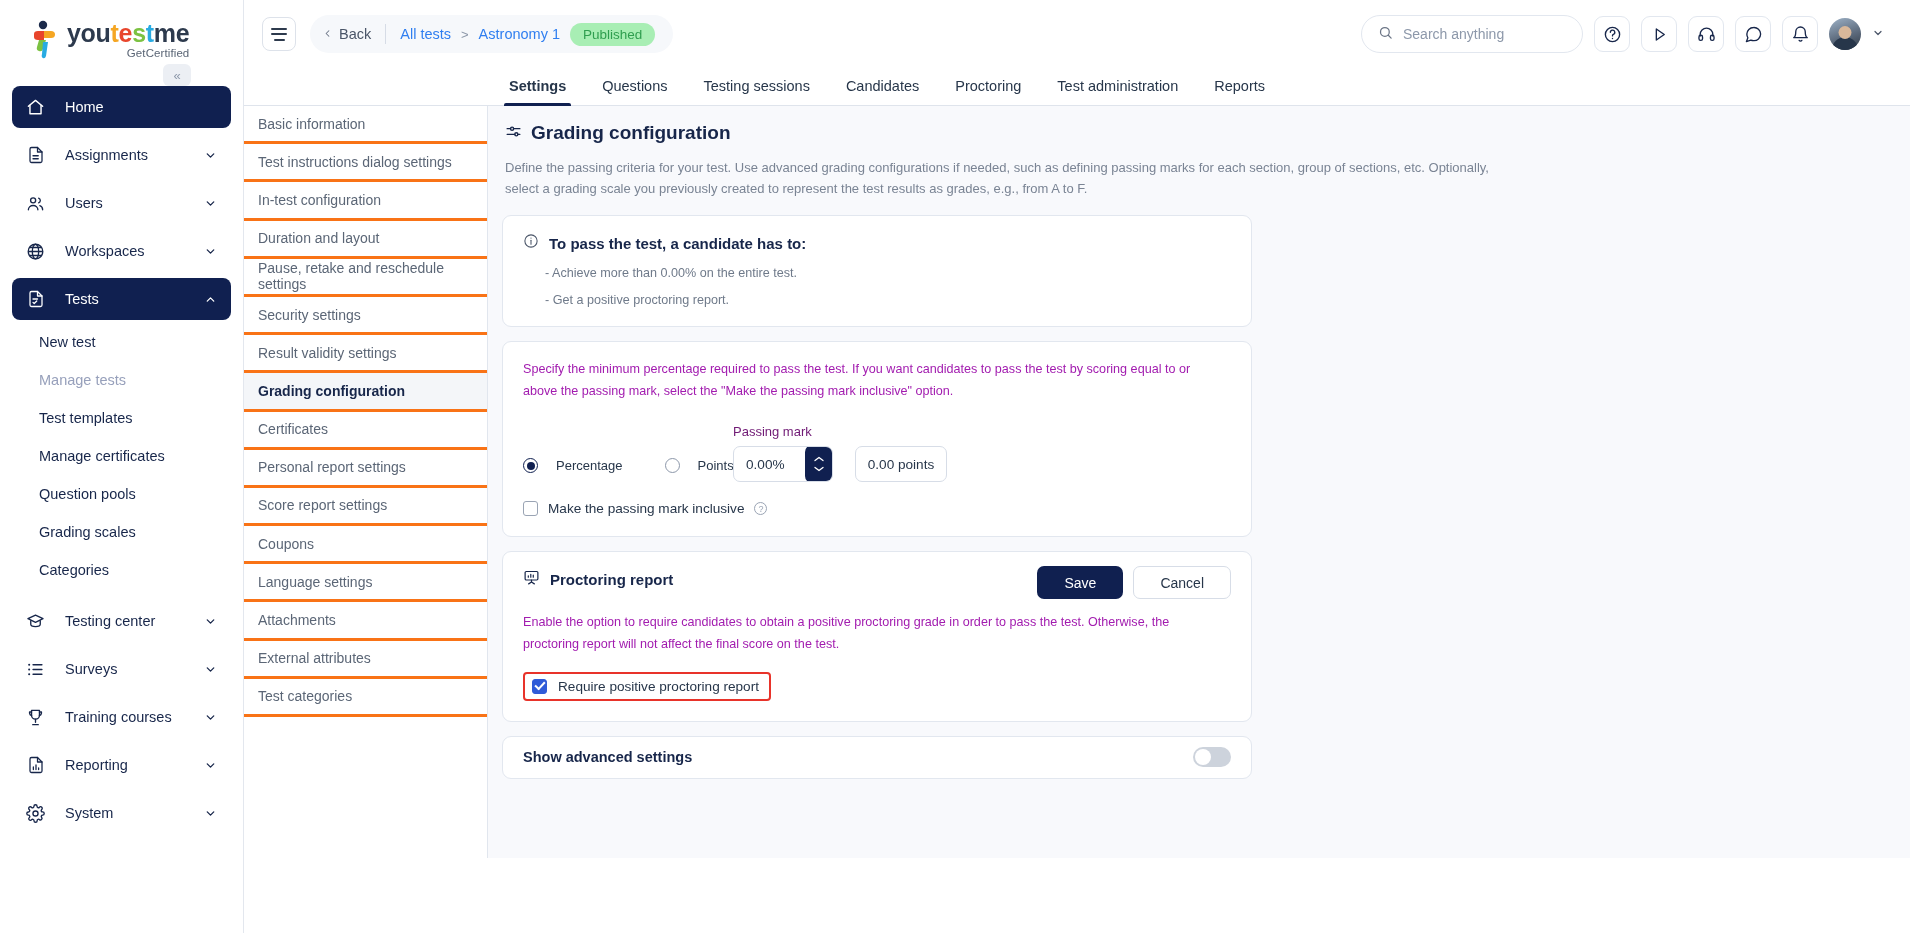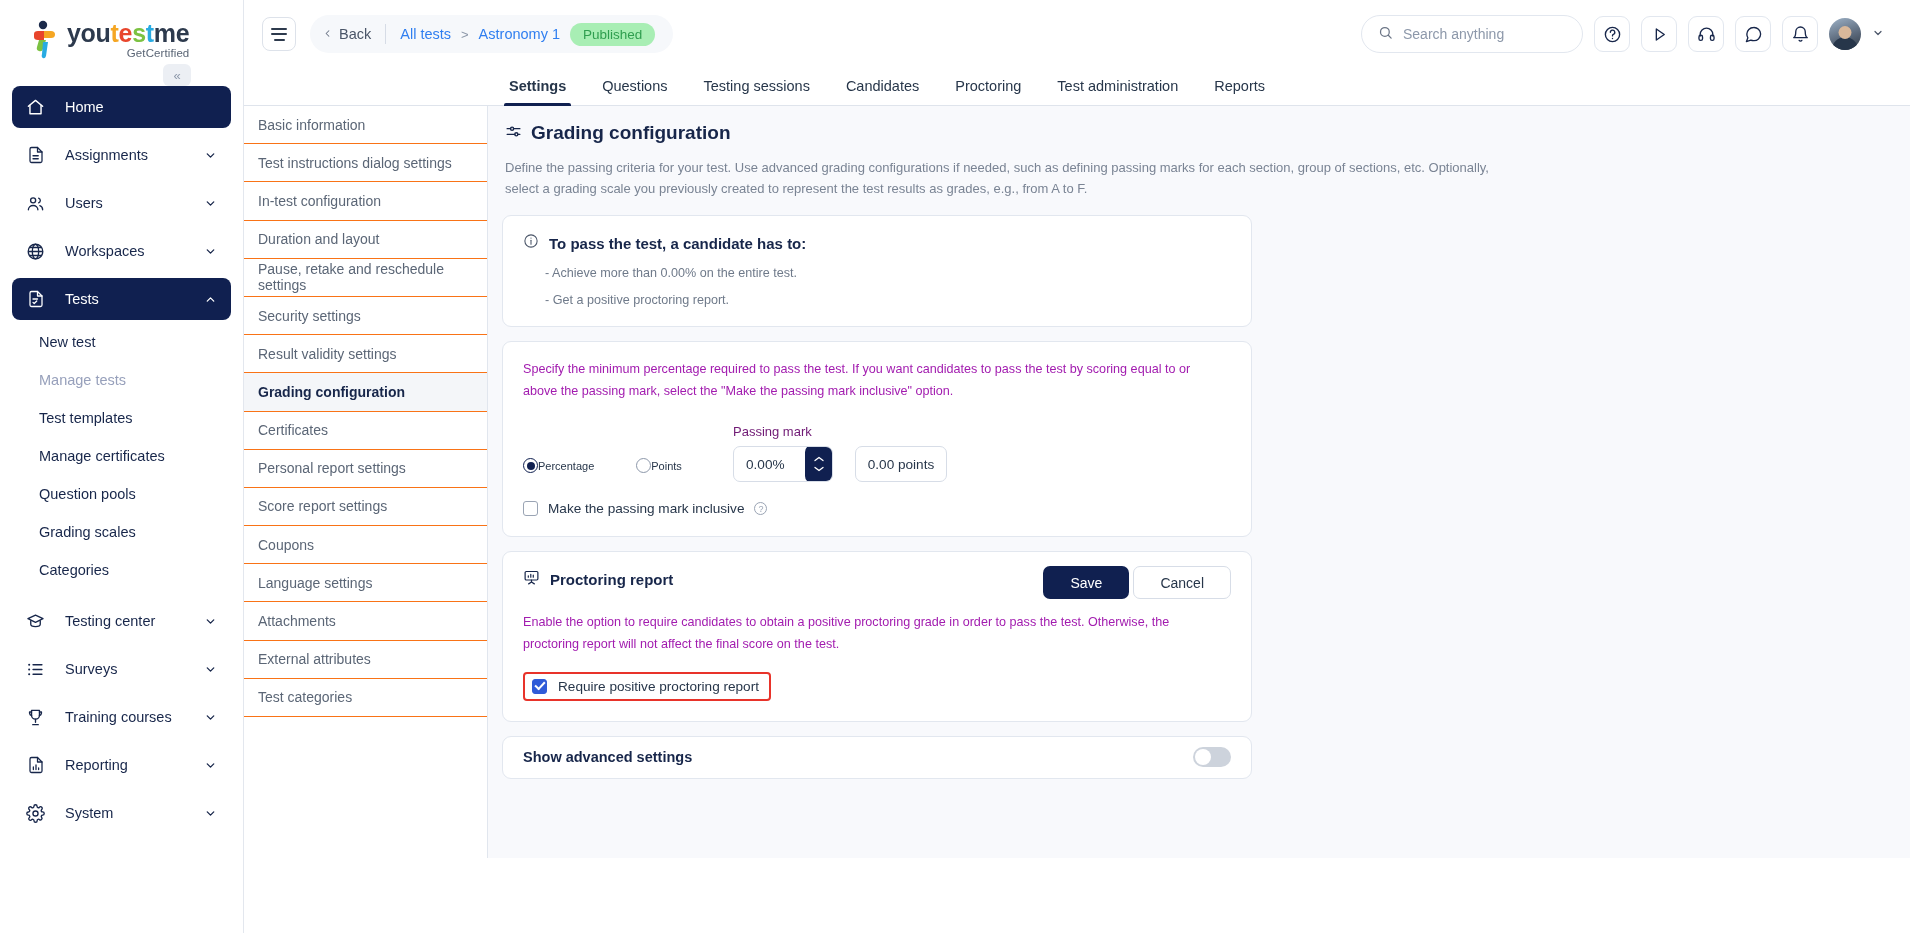--- a/index.html
+++ b/index.html
@@ -147,21 +147,21 @@
   .body-area { flex:1; display:flex; min-height:0; }
 
   
   .settings-list {
     width: 244px; min-width:244px; border-right:1px solid #e1e6ee;
     background:#fff; padding-top: 0;
   }
   .settings-item {
     height: 38.2px; display:flex; align-items:center;
     padding: 0 14px; font-size:14px; color:#5b6676;
-    border-bottom:1px solid #f97316; cursor:pointer;
+    border-bottom:3px solid #f97316; cursor:pointer;
   }
   .settings-item.active { background:#f4f6f9; color:#17264a; font-weight:700; }
 
   
   .content { flex:1; background:#f8f9fc; padding: 16px 24px 24px 14px; overflow:hidden; }
   .page-head { display:flex; align-items:center; gap:9px; margin: 0 0 0 3px; }
   .page-title { font-size:19px; font-weight:700; color:#17264a; }
   .page-desc {
     font-size:13px; color:#7a8494; line-height:1.62;
     margin: 13px 0 16px 3px; max-width: 1005px;
@@ -176,21 +176,21 @@
   .info-title { font-size:15px; font-weight:700; color:#17264a; }
   .info-line { font-size:12.6px; color:#6f7a8a; margin: 13px 0 0 22px; }
 
   .card-pad { padding: 17px 20px 20px 20px; }
   .sec-head { display:flex; align-items:center; gap:10px; margin-bottom: 13px; }
   .sec-title { font-size:15px; font-weight:700; color:#17264a; }
   .sec-desc { font-size:12.6px; color:#a21caf; line-height:1.72; max-width: 690px; }
 
   .passing-row { display:flex; align-items:flex-end; gap: 0; margin-top: 22px; }
   .radio-grp { display:flex; align-items:center; gap: 42px; padding-bottom: 9px; width: 200px;}
-  .radio { display:flex; align-items:center; gap:0; cursor:pointer; font-size:11px; color:#27364a;}
+  .radio { display:flex; align-items:center; gap:18px; cursor:pointer; font-size:13px; color:#27364a;}
   .radio-dot {
     width:15px; height:15px; border-radius:50%;
     border: 1.6px solid #8d98aa; display:flex; align-items:center; justify-content:center; flex:none;
   }
   .radio.checked .radio-dot { border-color:#102050; }
   .radio.checked .radio-dot::after {
     content:""; width:8px; height:8px; border-radius:50%; background:#102050;
   }
   .pm-field { display:flex; flex-direction:column; gap:7px; margin-left: 10px;}
   .pm-label { font-size:13px; color:#701a75; }
@@ -225,21 +225,21 @@
     content:""; width:4px; height:8px; border:solid #fff; border-width:0 2px 2px 0;
     transform: rotate(43deg) translate(-1px,-1px);
   }
   .inclusive-label { font-size:13.6px; color:#27364a; }
   .help-icon {
     width:13px; height:13px; border-radius:50%; border:1px solid #9aa4b4; color:#9aa4b4;
     font-size:9px; display:flex; align-items:center; justify-content:center; cursor:pointer;
   }
 
   .proctor-head { display:flex; align-items:flex-start; }
-  .btn-row { margin-left:auto; display:flex; gap:4px; margin-top:-3px;}
+  .btn-row { margin-left:auto; display:flex; gap:10px; margin-top:-3px;}
   .btn {
     height:33px; padding: 0 26px; border-radius:7px; font-size:14px;
     display:flex; align-items:center; justify-content:center; cursor:pointer;
     font-family:"Liberation Sans", sans-serif; border:1px solid transparent;
   }
   .btn-primary { background:#102050; color:#fff; }
   .btn-secondary { background:#fff; color:#27364a; border:1px solid #d7dde7; }
 
   .highlight-box {
     display:inline-flex; align-items:center; gap:11px;

